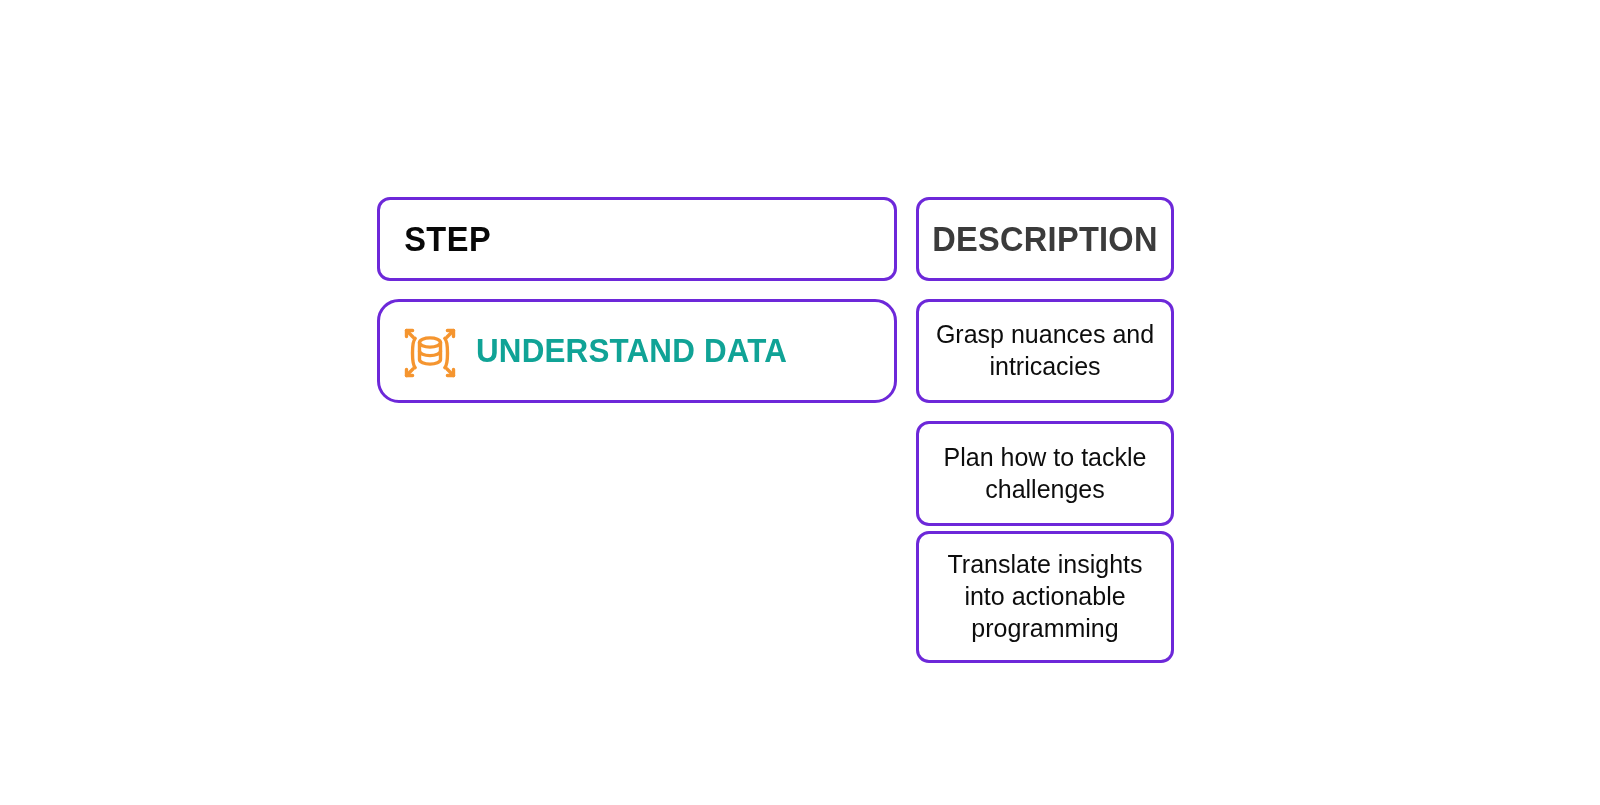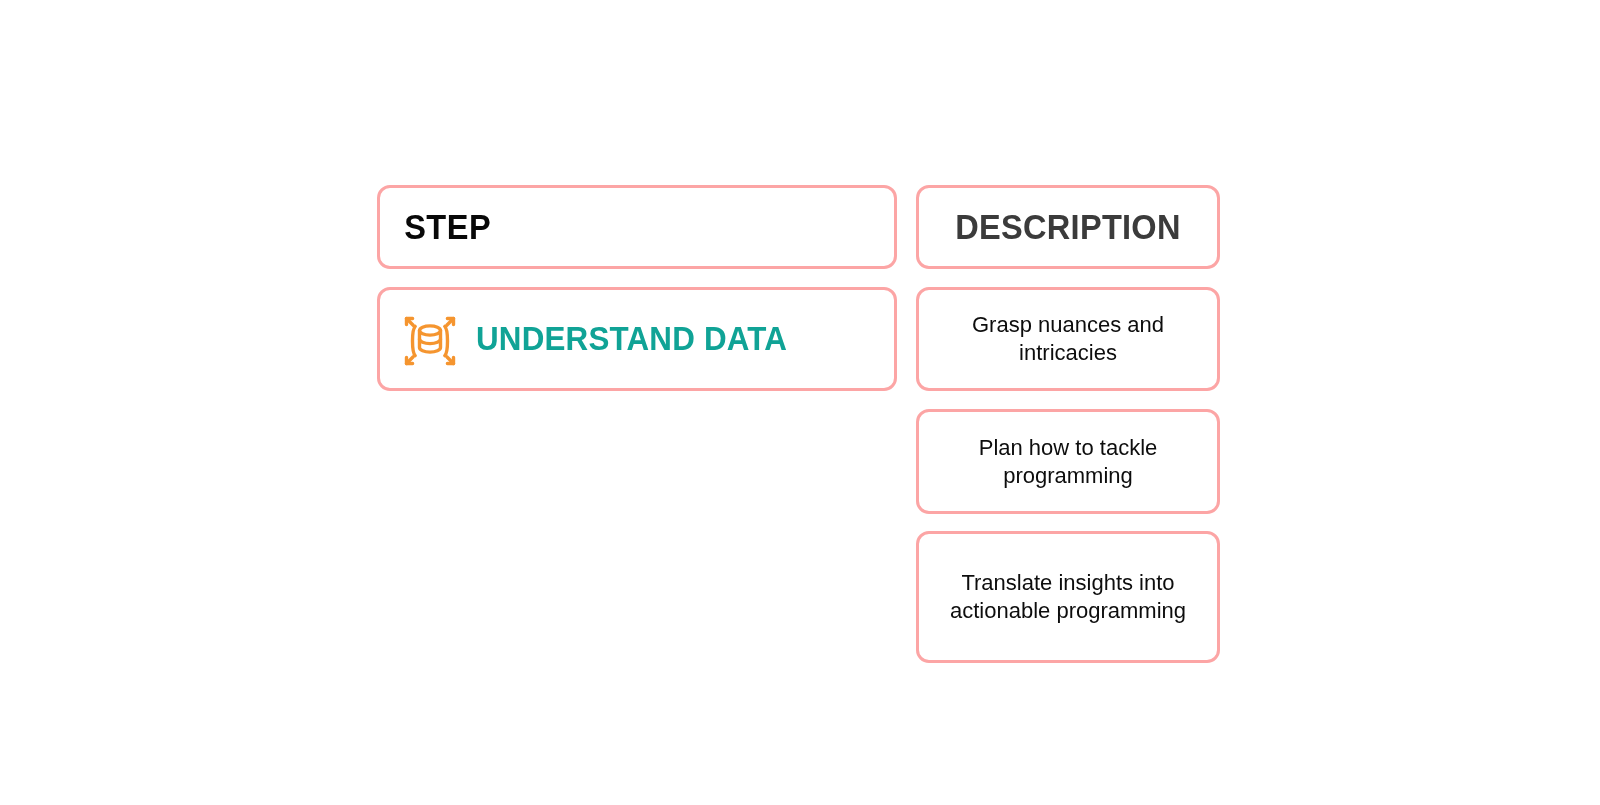--- a/index.html
+++ b/index.html
@@ -23,34 +23,35 @@
     top: 185px;
     width: 814px;
     height: 482px;
   }
 
   
   .card {
     position: absolute;
     box-sizing: border-box;
     background: #ffffff;
-    border: 3px solid #fca5a5;
+    border: 3px solid #6d28d9;
     border-radius: 13px;
     display: flex;
     align-items: center;
+    margin-top: 12px;
   }
 
   
   .col-step   { left: 0px;   width: 520px; }
-  .col-desc   { left: 539px; width: 304px; align-items: center; }
+  .col-desc   { left: 539px; width: 258px; align-items: center; }
 
   .row-head   { top: 0px;   height: 84px; }
   .row-1      { top: 102px; height: 104px; }
   .row-2      { top: 224px; height: 105px; }
-  .row-3      { top: 346px; height: 132px; }
+  .row-3      { top: 334px; height: 132px; }
 
   
   .head-step-text {
     padding-left: 26px;
     font-size: 35px;
     font-weight: 700;
     letter-spacing: 0.5px;
     color: #080808;
     font-family: "Liberation Sans Narrow", "Liberation Sans", sans-serif;
     transform: scaleX(0.93);
@@ -64,20 +65,21 @@
     letter-spacing: 0.3px;
     color: #3b3b3b;
     font-family: "Liberation Sans Narrow", "Liberation Sans", sans-serif;
     transform: scaleX(0.93);
   }
 
   
   .step-cell {
     padding-left: 18px;
     gap: 14px;
+    border-radius: 22px;
   }
   .step-icon {
     flex: 0 0 auto;
     width: 64px;
     height: 64px;
     display: block;
   }
   .step-label {
     font-size: 33px;
     font-weight: 700;
@@ -89,21 +91,21 @@
     transform-origin: left center;
   }
 
   
   .desc-cell {
     justify-content: center;
   }
   .desc-text {
     width: 100%;
     text-align: center;
-    font-size: 22px;
+    font-size: 25px;
     line-height: 1.27;
     font-weight: 400;
     color: #0d0d0d;
     padding: 0 16px;
     box-sizing: border-box;
   }
 </style>
 </head>
 <body>
 
@@ -144,21 +146,21 @@
     </span>
     <span class="step-label">UNDERSTAND DATA</span>
   </div>
 
   <div class="card col-desc row-1 desc-cell">
     <span class="desc-text">Grasp nuances and intricacies</span>
   </div>
 
 
   <div class="card col-desc row-2 desc-cell">
-    <span class="desc-text">Plan how to tackle programming</span>
+    <span class="desc-text">Plan how to tackle challenges</span>
   </div>
 
 
   <div class="card col-desc row-3 desc-cell">
     <span class="desc-text">Translate insights into actionable programming</span>
   </div>
 
 </div>
 
 </body></html>

